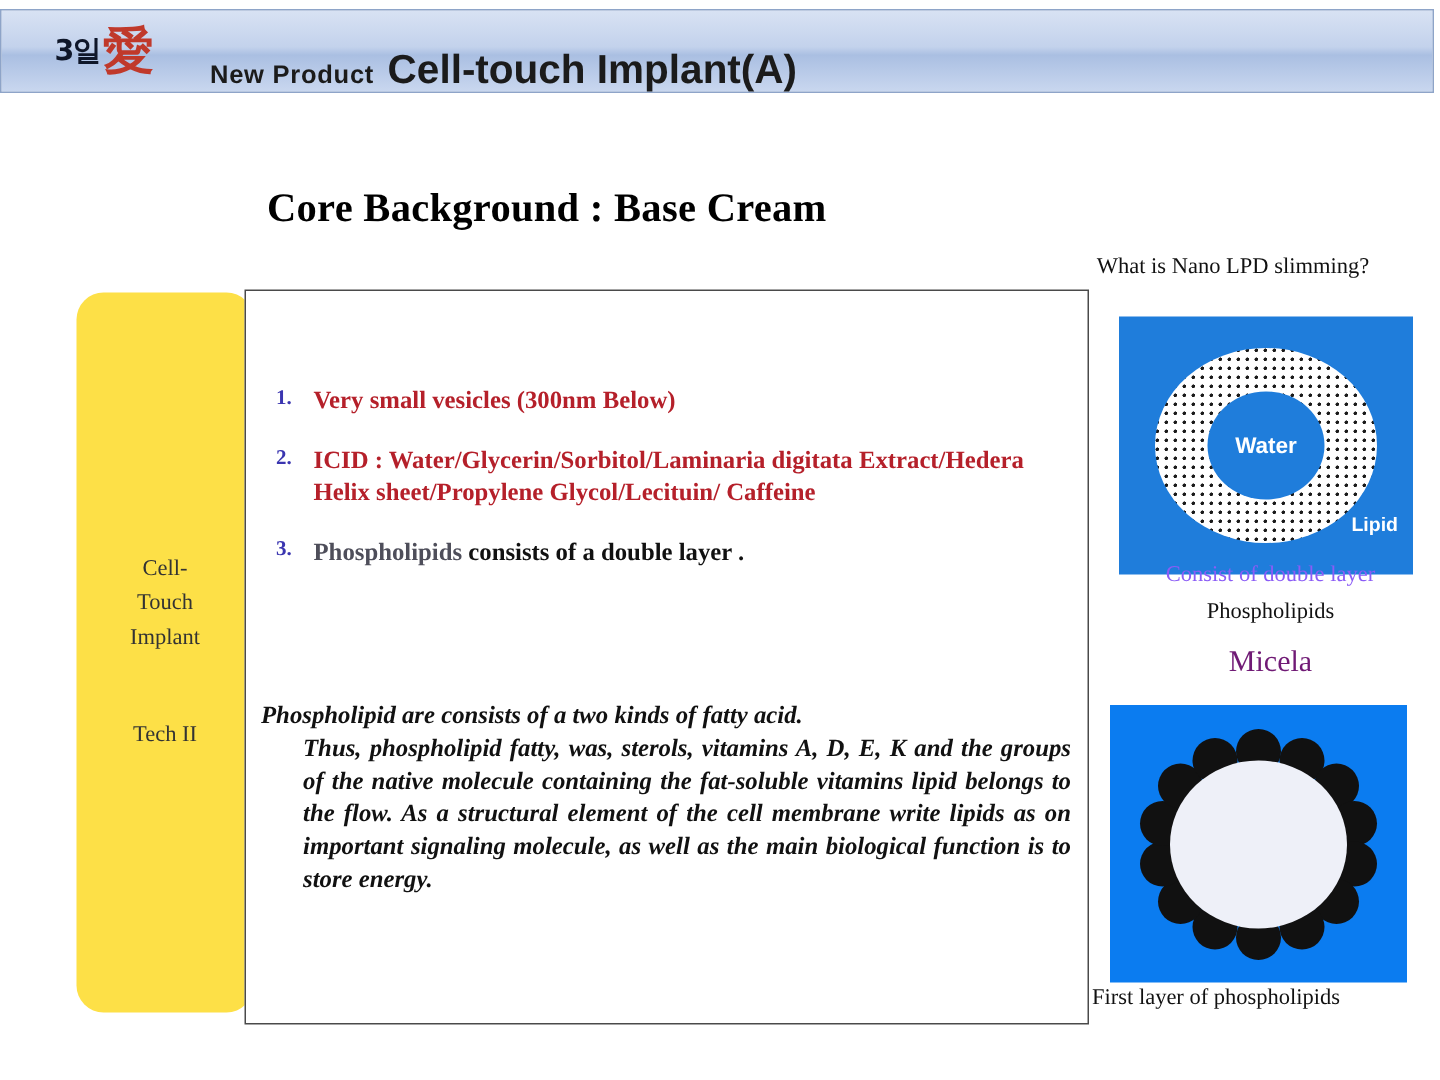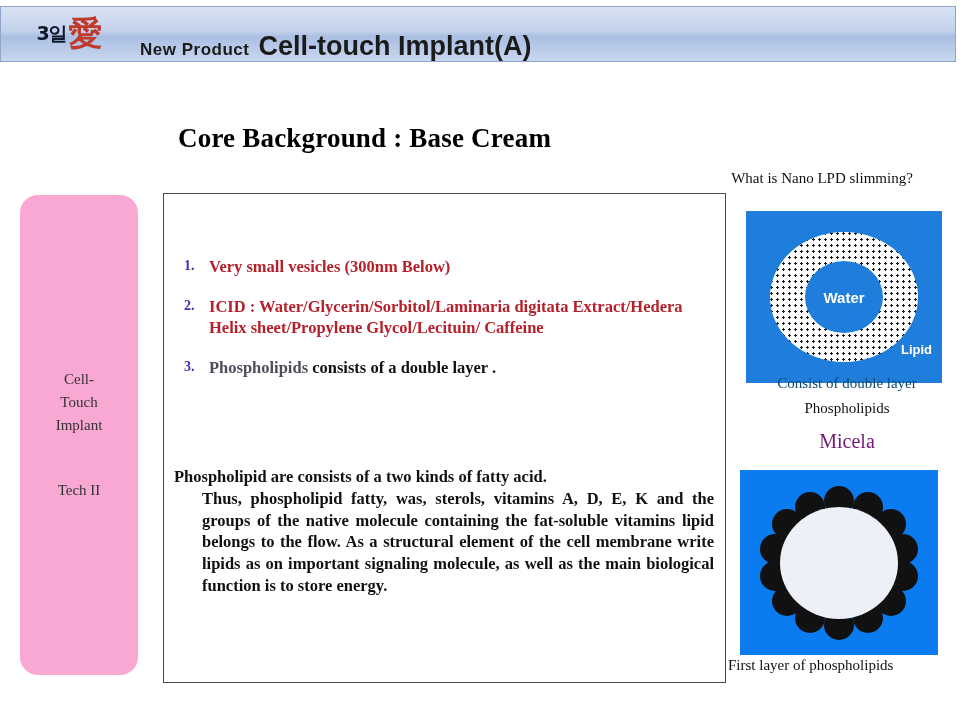--- a/index.html
+++ b/index.html
@@ -89,24 +89,24 @@
     font-size: 27px;
     font-weight: bold;
     color: #000000;
     font-family: "Liberation Serif", serif;
     letter-spacing: 0.2px;
   }
 
   
   #side-tab {
     position: absolute;
-    left: 20px; top: 195px;
+    left: 51px; top: 195px;
     width: 118px;
     height: 480px;
-    background: #f9a8d4;
+    background: #fde047;
     border-radius: 18px;
     display: flex;
     flex-direction: column;
     align-items: center;
     justify-content: center;
     color: #333333;
     font-size: 15px;
     line-height: 1.55;
     text-align: center;
     font-family: "Liberation Serif", serif;
@@ -159,20 +159,21 @@
     position: absolute;
     left: 10px;
     top: 272px;
     width: 540px;
     font-size: 16.5px;
     font-weight: bold;
     color: #111111;
     line-height: 1.32;
     text-align: justify;
     font-family: "Liberation Serif", serif;
+    font-style: italic;
   }
   #paragraph .p-indent {
     display: block;
     text-indent: 0;
     padding-left: 28px;
   }
   #paragraph .p-first {
     display: block;
     padding-left: 0;
   }
@@ -235,21 +236,21 @@
     font-size: 13px;
     color: #ffffff;
   }
 
   #caption-consist {
     position: absolute;
     left: 742px; top: 375px;
     width: 210px;
     text-align: center;
     font-size: 15px;
-    color: #0c4a6e;
+    color: #8b5cf6;
   }
   #caption-phospholipids {
     position: absolute;
     left: 742px; top: 400px;
     width: 210px;
     text-align: center;
     font-size: 15px;
     color: #111111;
   }
   #caption-micela {

